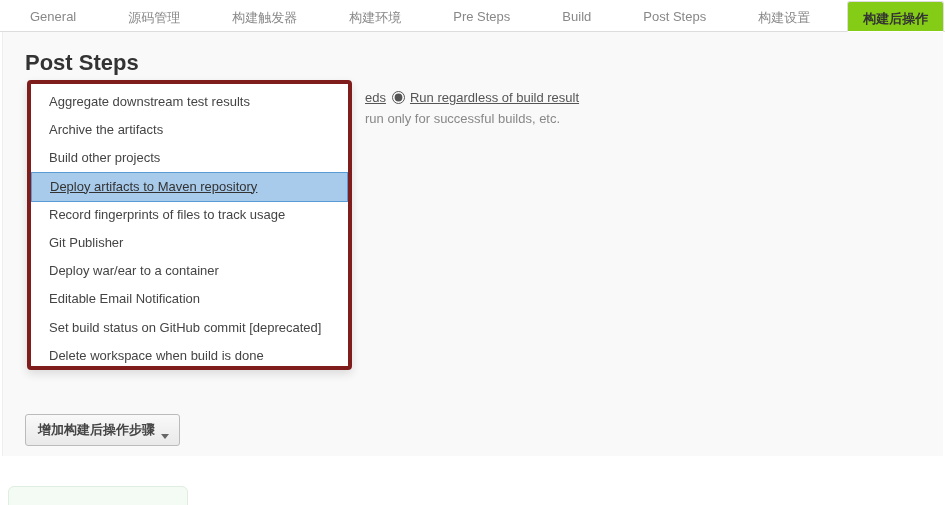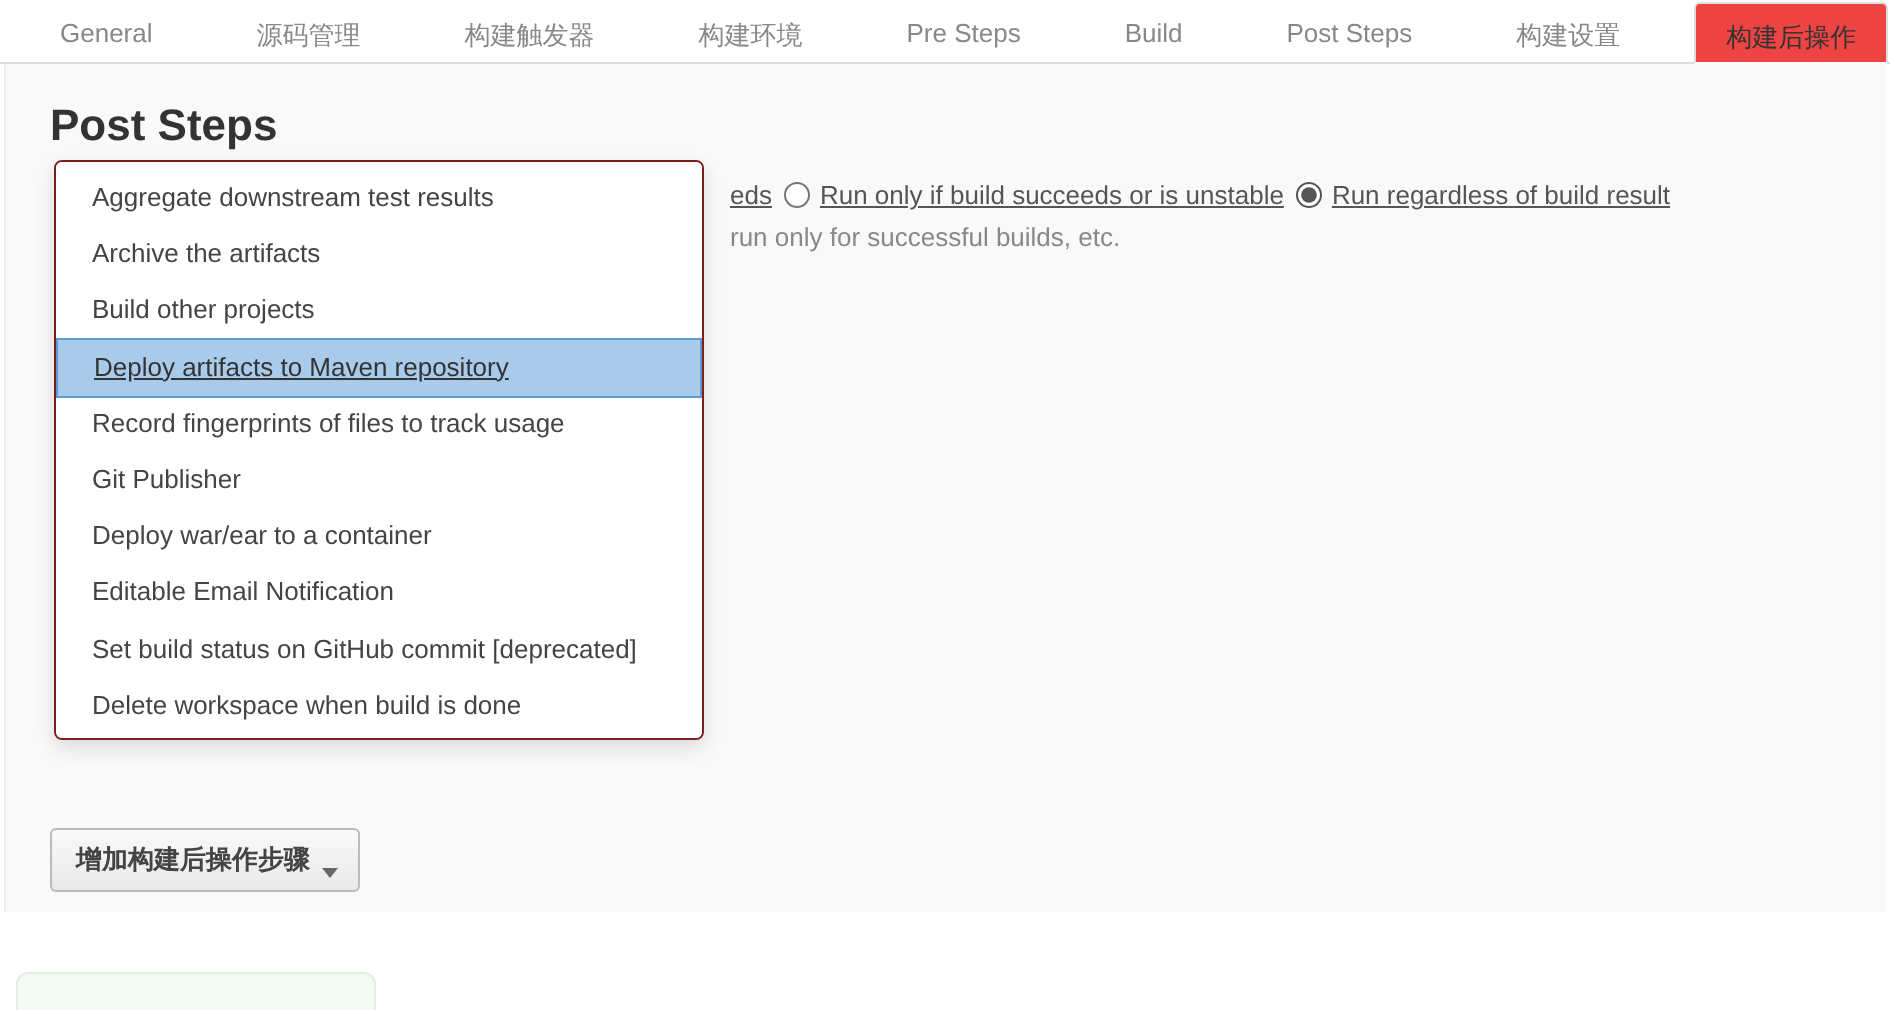--- a/index.html
+++ b/index.html
@@ -24,25 +24,25 @@
   .tab {
     padding: 8px 15px 6px;
     color: #888;
     font-size: 13px;
     cursor: pointer;
     position: relative;
     top: 1px;
   }
   .tab.active {
     color: #333;
-    font-weight: normal;
+    font-weight: bold;
     border: 1px solid #ddd;
     border-bottom: 1px solid #fff;
     border-radius: 3px 3px 0 0;
-    background: #ef4444;
+    background: #84cc16;
   }
 
   
   .content {
     padding: 18px 22px 10px;
     background: #f9f9f9;
     border-left: 1px solid #eee;
     position: relative;
     min-height: 360px;
     margin: 0 2px;
@@ -76,21 +76,21 @@
     white-space: nowrap;
   }
 
   
   .dropdown-menu {
     position: absolute;
     left: 24px;
     top: 48px;
     width: 325px;
     background: #fff;
-    border: 1px solid #7f1d1d;
+    border: 4px solid #7f1d1d;
     border-radius: 4px;
     box-shadow: 0 4px 10px rgba(0,0,0,0.12);
     padding: 4px 0;
     z-index: 10;
     max-height: 290px;
     overflow: auto;
   }
   .dropdown-item {
     padding: 5px 18px;
     font-size: 13px;
@@ -155,24 +155,20 @@
   <div class="tab active">构建后操作</div>
 </div>
 
 <div class="content">
   <div class="section-title">Post Steps</div>
 
   
   <div class="radio-row">
     <span>eds</span>
     <label>
-      <input type="radio" name="runcond" style="">
-      <span>Run only if build succeeds or is unstable</span>
-    </label>
-    <label>
       <input type="radio" name="runcond" checked="" style="">
       <span>Run regardless of build result</span>
     </label>
   </div>
   <div class="hint-row">run only for successful builds, etc.</div>
 
   
   <div class="dropdown-menu" id="dd-menu">
       <div class="dropdown-item">Aggregate downstream test results</div>
       <div class="dropdown-item">Archive the artifacts</div>

